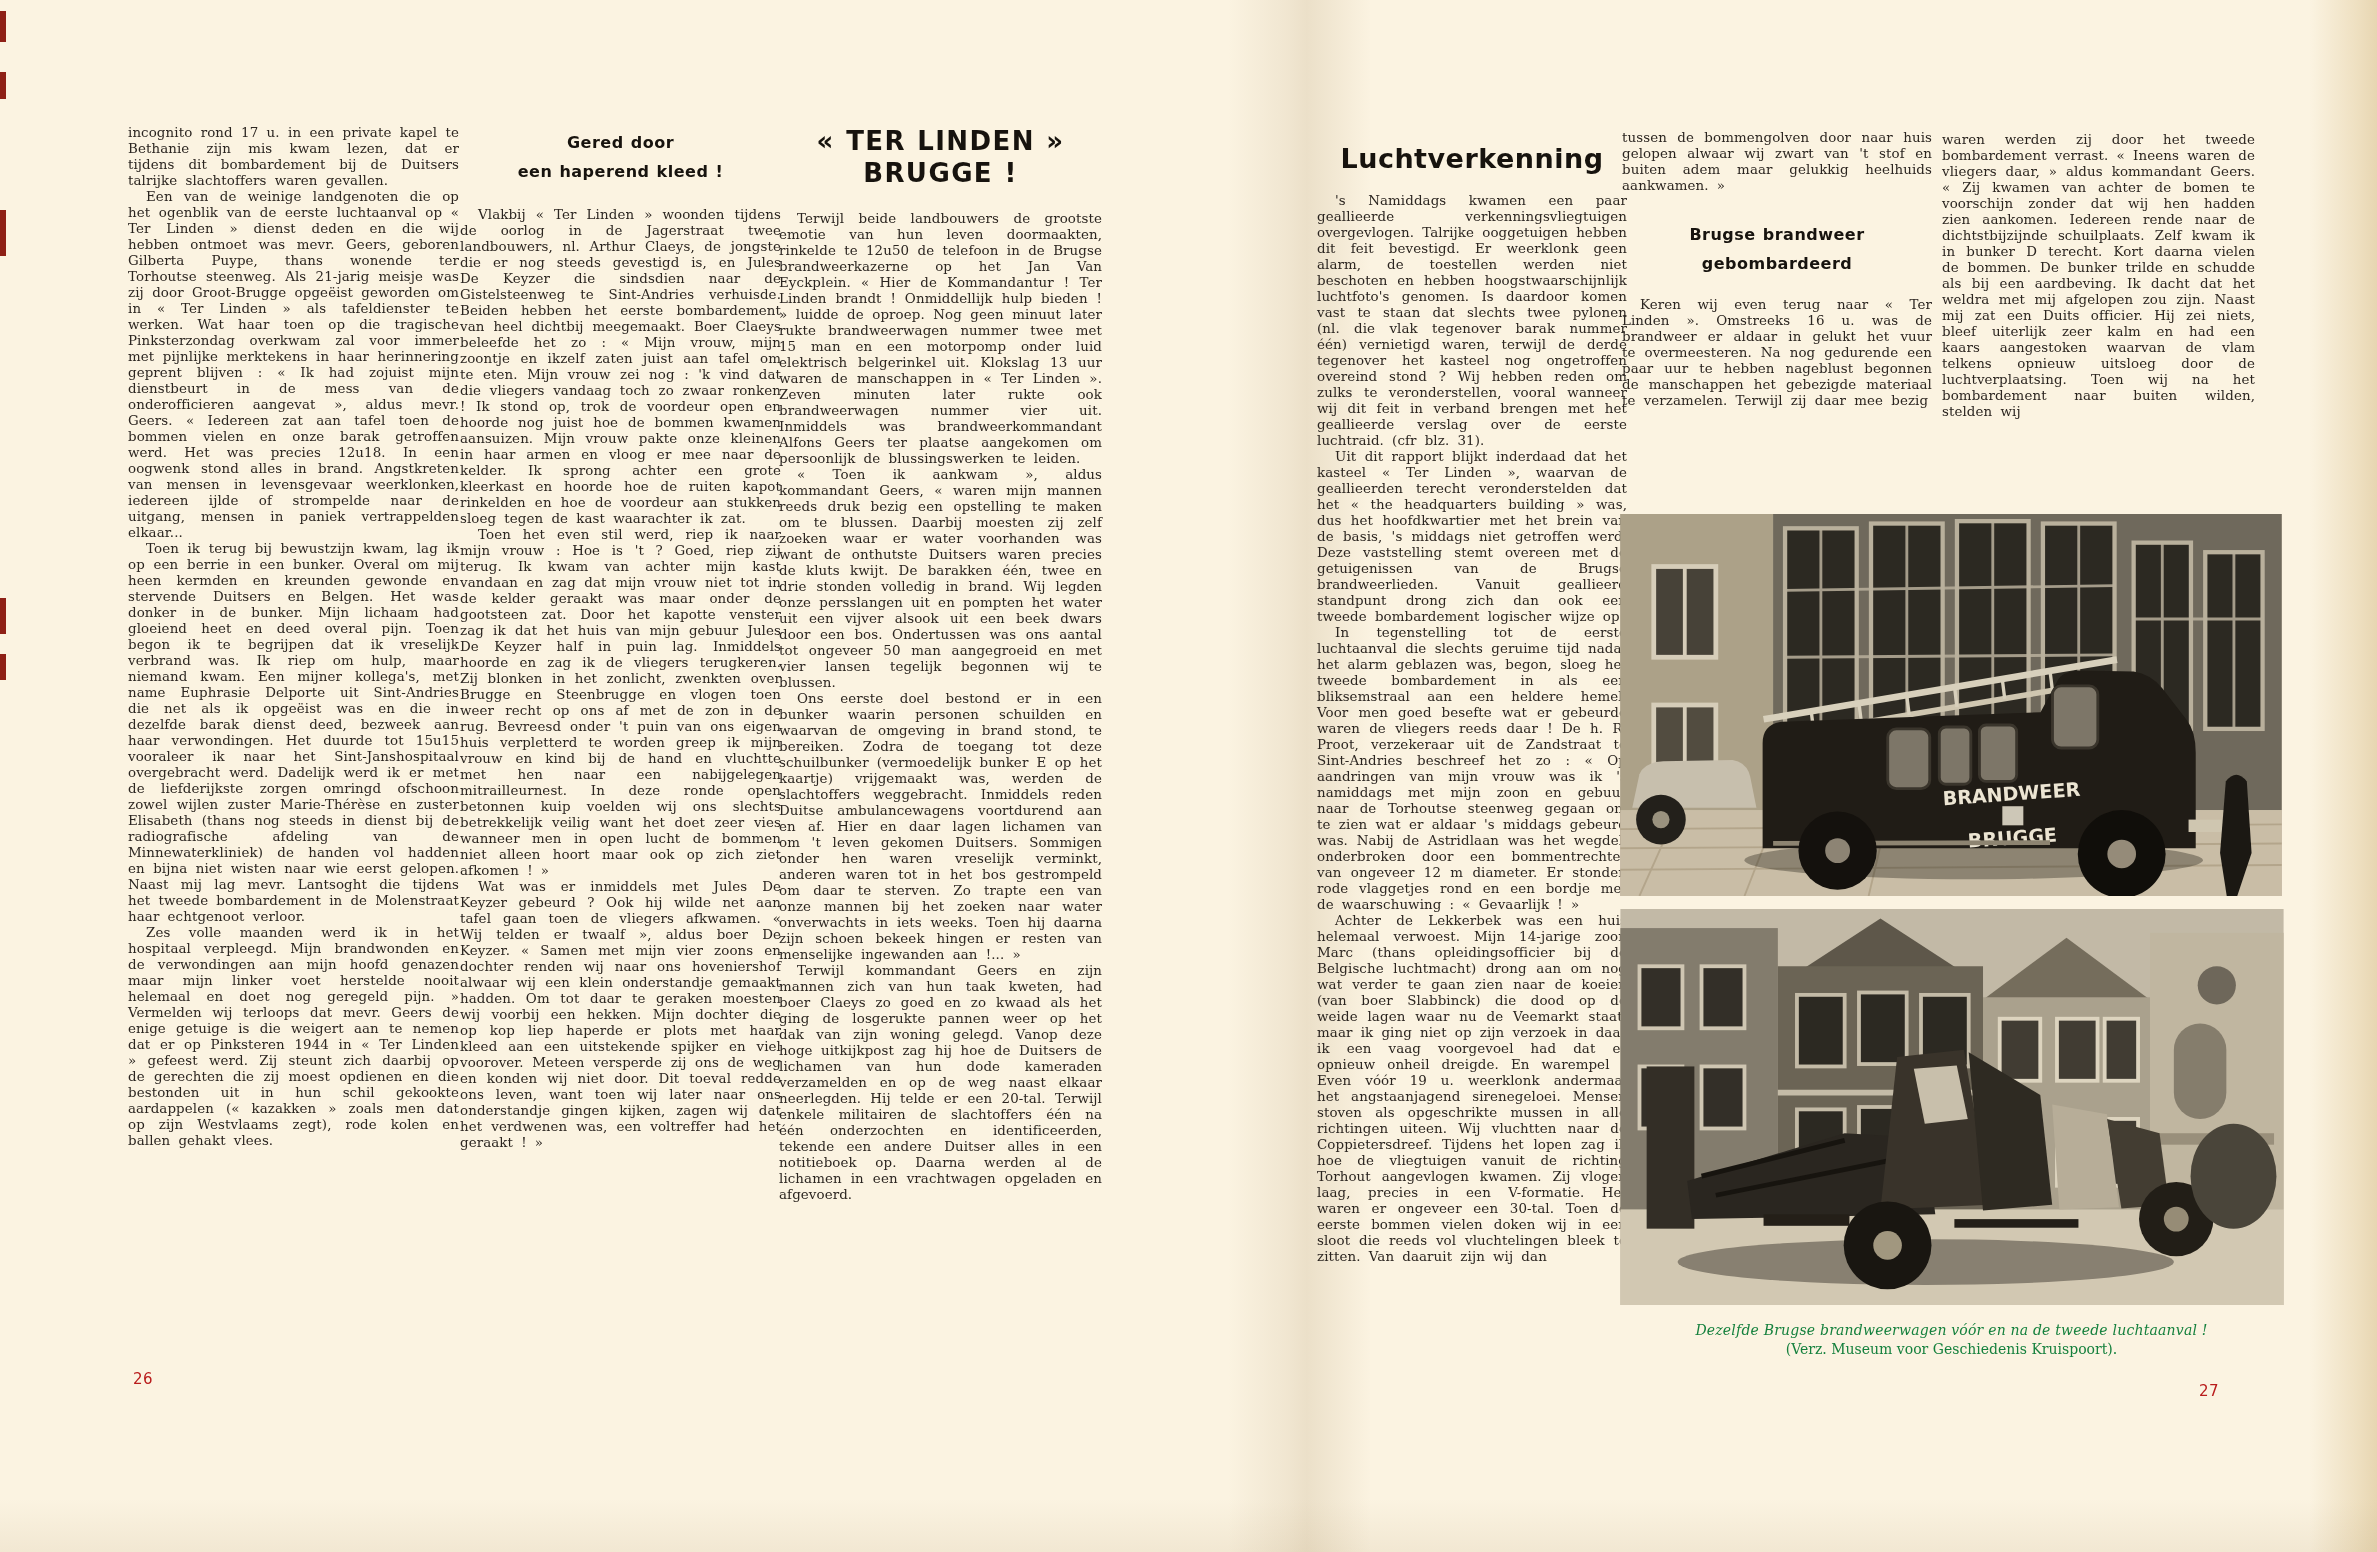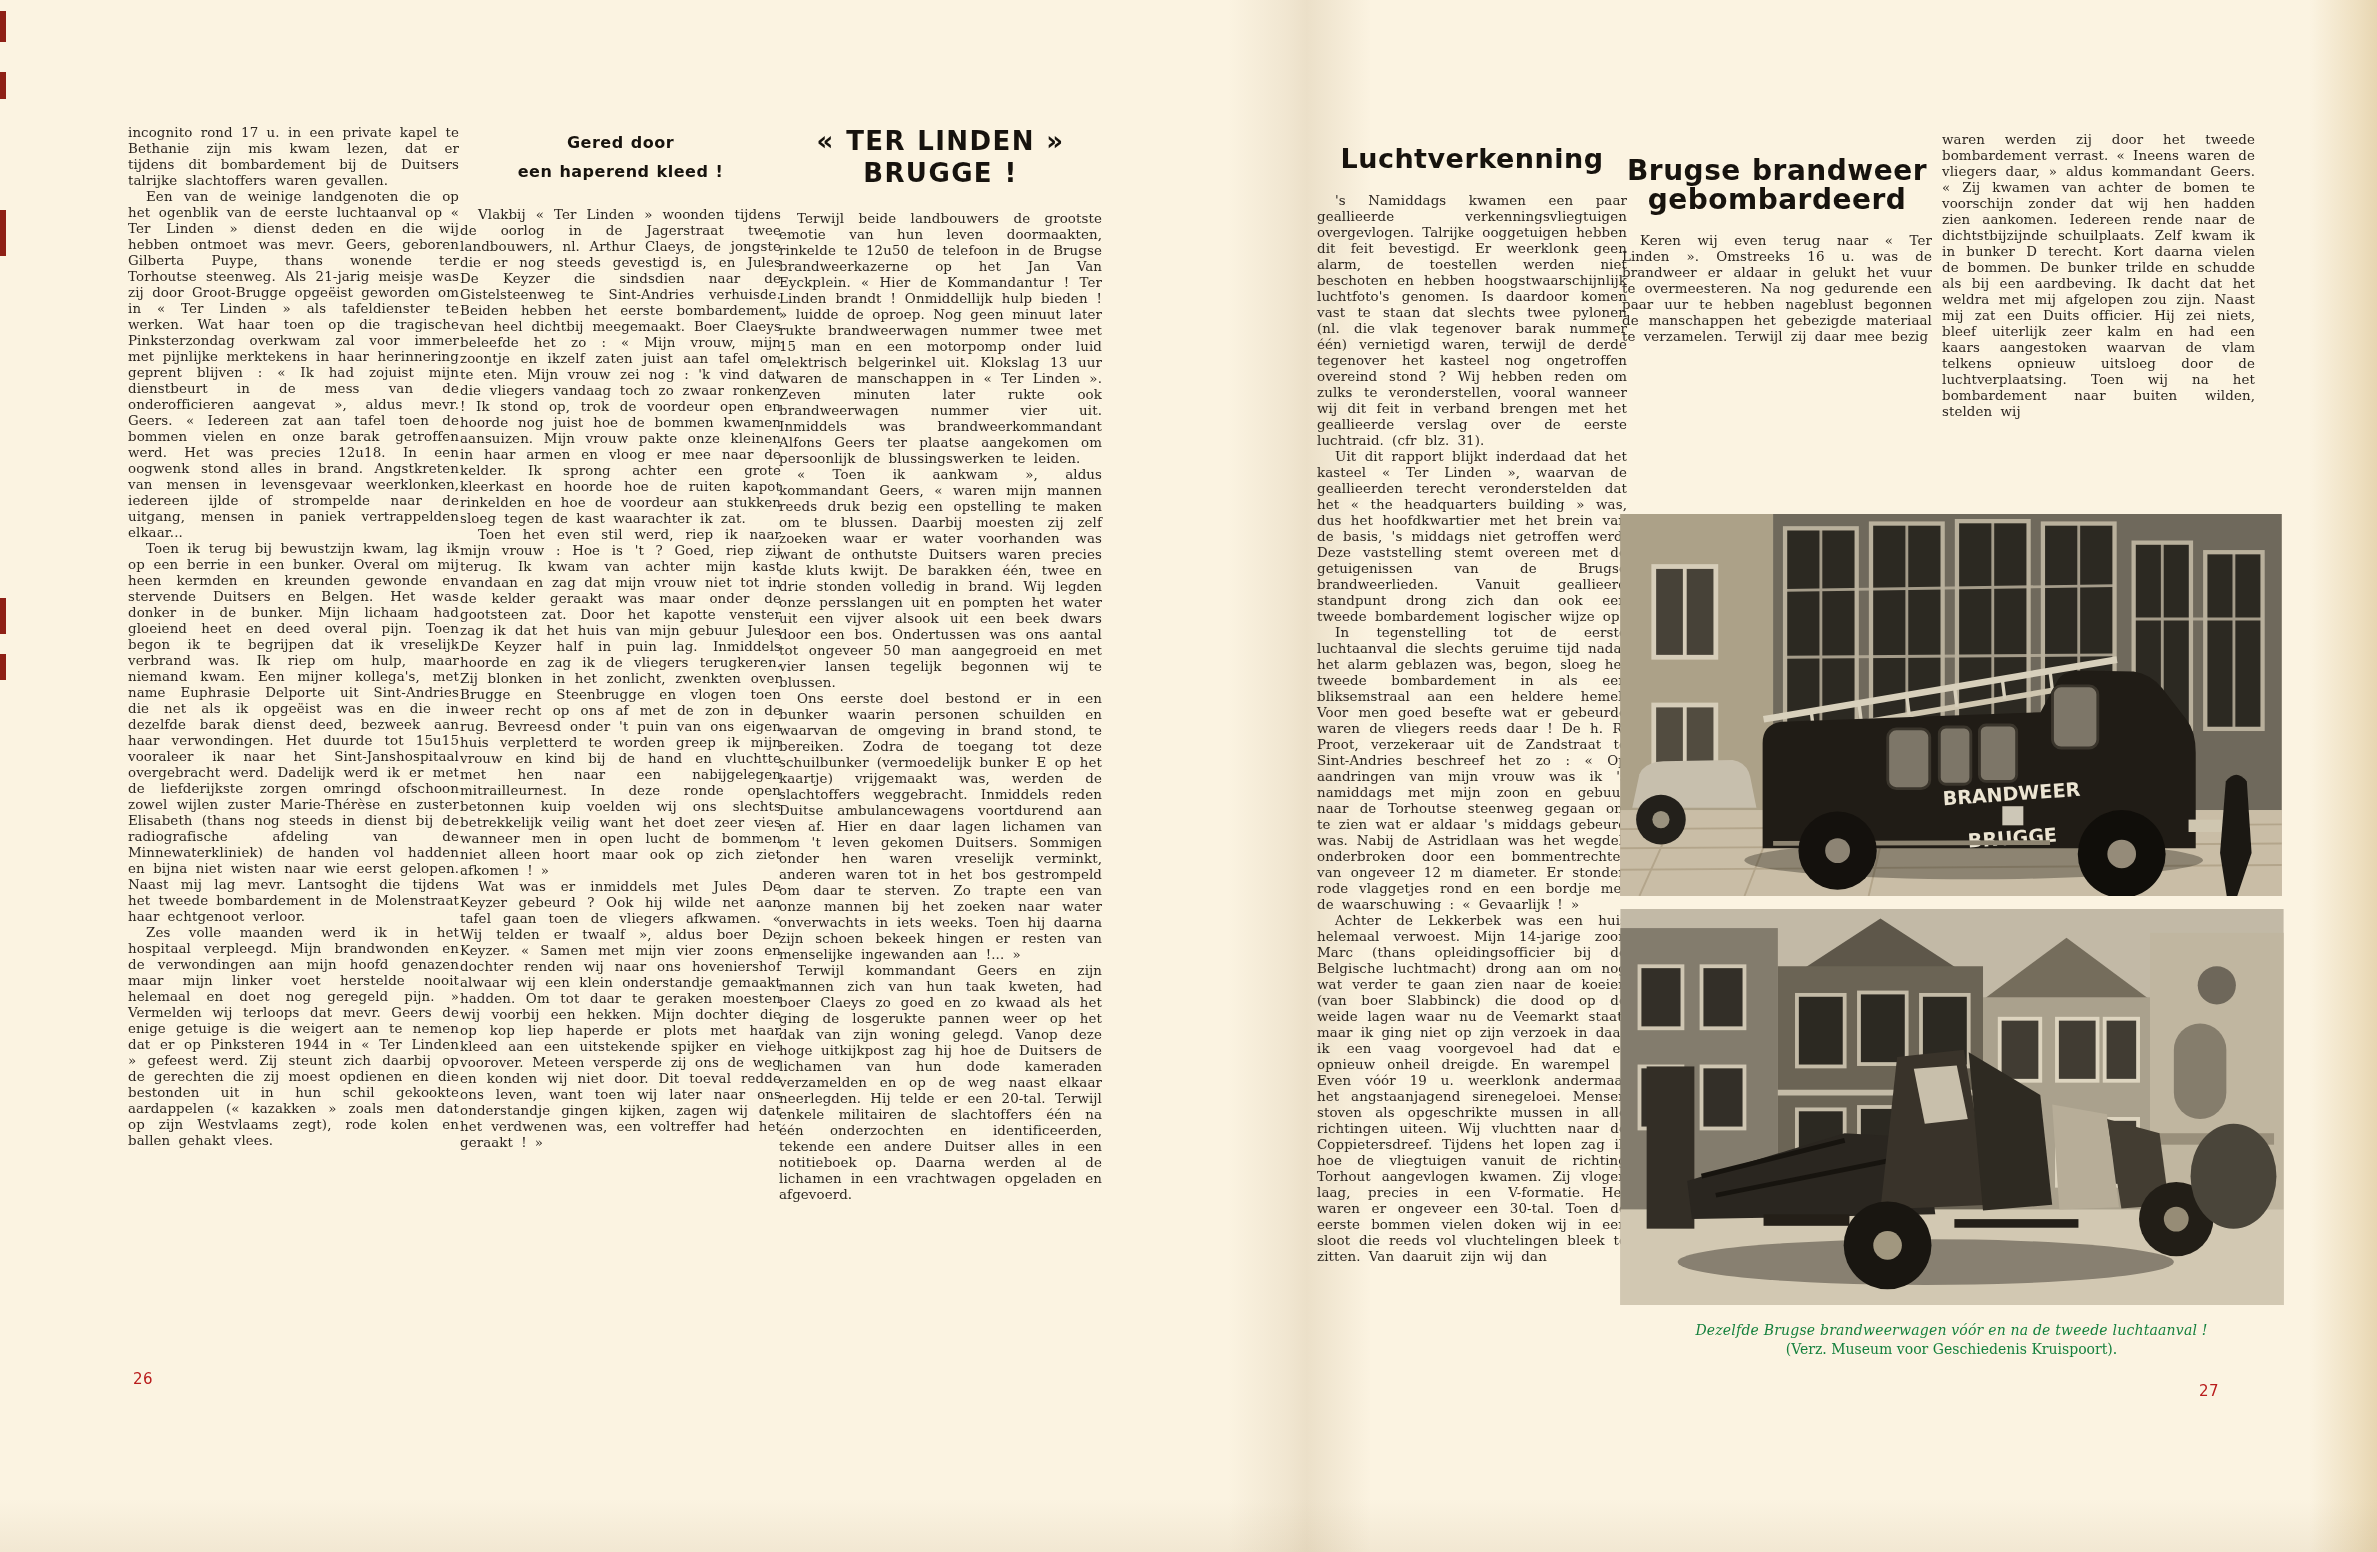--- a/index.html
+++ b/index.html
@@ -21,21 +21,21 @@
   .col{position:absolute;text-align:justify;font-size:13.4px;line-height:16px;
     word-spacing:3.8px;letter-spacing:0.1px;}
   .col p{margin:0;text-indent:18px;}
   .col p.cont{text-indent:0;}
 
   .head-sans{font-family:"DejaVu Sans",sans-serif;font-weight:bold;color:#17130e;
     text-align:center;white-space:pre-line;letter-spacing:0.5px;word-spacing:1px;text-indent:0;}
   .h-gered{font-size:16px;line-height:29px;margin:0 0 21px 0;}
   .h-linden{font-size:26px;line-height:32px;letter-spacing:1.4px;margin:0 0 22px 0;}
   .h-lucht{font-size:27px;line-height:29px;margin:0 0 20px 0;}
-  .h-brugse{font-size:28px;line-height:29px;margin:26px 0 19px 0;}
+  .h-brugse{font-size:16px;line-height:29px;margin:26px 0 19px 0;}
 
   .page-number{position:absolute;font-family:"DejaVu Sans",sans-serif;
     font-size:15px;color:#b91c1c;letter-spacing:0.5px;}
 
   .photo{position:absolute;display:block;}
   .caption{position:absolute;left:1591px;top:1321px;width:721px;text-align:center;
     font-size:14px;line-height:19px;color:#15803d;}
   .caption .l1{font-style:italic;letter-spacing:0.2px;}
   .caption .l2{font-style:normal;}
 </style>
@@ -92,20 +92,23 @@
       <div class="head-sans h-lucht">Luchtverkenning</div>
       <div>
           <p>'s Namiddags kwamen een paar geallieerde verkenningsvliegtuigen overgevlogen. Talrijke ooggetuigen hebben dit feit bevestigd. Er weerklonk geen alarm, de toestellen werden niet beschoten en hebben hoogstwaarschijnlijk luchtfoto's genomen. Is daardoor komen vast te staan dat slechts twee pylonen (nl. die vlak tegenover barak nummer één) vernietigd waren, terwijl de derde tegenover het kasteel nog ongetroffen overeind stond ? Wij hebben reden om zulks te veronderstellen, vooral wanneer wij dit feit in verband brengen met het geallieerde verslag over de eerste luchtraid. (cfr blz. 31).</p>
           <p>Uit dit rapport blijkt inderdaad dat het kasteel « Ter Linden », waarvan de geallieerden terecht veronderstelden dat het « the headquarters building » was, dus het hoofdkwartier met het brein van de basis, 's middags niet getroffen werd. Deze vaststelling stemt overeen met de getuigenissen van de Brugse brandweerlieden. Vanuit geallieerd standpunt drong zich dan ook een tweede bombardement logischer wijze op.</p>
           <p>In tegenstelling tot de eerste luchtaanval die slechts geruime tijd nadat het alarm geblazen was, begon, sloeg het tweede bombardement in als een bliksemstraal aan een heldere hemel. Voor men goed besefte wat er gebeurde waren de vliegers reeds daar ! De h. R. Proot, verzekeraar uit de Zandstraat te Sint-Andries beschreef het zo : « Op aandringen van mijn vrouw was ik 's namiddags met mijn zoon en gebuur naar de Torhoutse steenweg gegaan om te zien wat er aldaar 's middags gebeurd was. Nabij de Astridlaan was het wegdek onderbroken door een bommentrechter van ongeveer 12 m diameter. Er stonden rode vlaggetjes rond en een bordje met de waarschuwing : « Gevaarlijk ! »</p>
           <p>Achter de Lekkerbek was een huis helemaal verwoest. Mijn 14-jarige zoon Marc (thans opleidingsofficier bij de Belgische luchtmacht) drong aan om nog wat verder te gaan zien naar de koeien (van boer Slabbinck) die dood op de weide lagen waar nu de Veemarkt staat, maar ik ging niet op zijn verzoek in daar ik een vaag voorgevoel had dat er opnieuw onheil dreigde. En warempel ! Even vóór 19 u. weerklonk andermaal het angstaanjagend sirenegeloei. Mensen stoven als opgeschrikte mussen in alle richtingen uiteen. Wij vluchtten naar de Coppietersdreef. Tijdens het lopen zag ik hoe de vliegtuigen vanuit de richting Torhout aangevlogen kwamen. Zij vlogen laag, precies in een V-formatie. Het waren er ongeveer een 30-tal. Toen de eerste bommen vielen doken wij in een sloot die reeds vol vluchtelingen bleek te zitten. Van daaruit zijn wij dan</p>
         </div>
     </div>
 
     <div class="col" style="left:1622px;top:130px;width:310px;">
+      <div>
+          <p class="cont">tussen de bommengolven door naar huis gelopen alwaar wij zwart van 't stof en buiten adem maar gelukkig heelhuids aankwamen. »</p>
+        </div>
       <div class="head-sans h-brugse">Brugse brandweer
 gebombardeerd</div>
       <div>
           <p>Keren wij even terug naar « Ter Linden ». Omstreeks 16 u. was de brandweer er aldaar in gelukt het vuur te overmeesteren. Na nog gedurende een paar uur te hebben nageblust begonnen de manschappen het gebezigde materiaal te verzamelen. Terwijl zij daar mee bezig</p>
         </div>
     </div>
 
     <div class="col" style="left:1942px;top:132px;width:313px;">
         <p class="cont">waren werden zij door het tweede bombardement verrast. « Ineens waren de vliegers daar, » aldus kommandant Geers. « Zij kwamen van achter de bomen te voorschijn zonder dat wij hen hadden zien aankomen. Iedereen rende naar de dichtstbijzijnde schuilplaats. Zelf kwam ik in bunker D terecht. Kort daarna vielen de bommen. De bunker trilde en schudde als bij een aardbeving. Ik dacht dat het weldra met mij afgelopen zou zijn. Naast mij zat een Duits officier. Hij zei niets, bleef uiterlijk zeer kalm en had een kaars aangestoken waarvan de vlam telkens opnieuw uitsloeg door de luchtverplaatsing. Toen wij na het bombardement naar buiten wilden, stelden wij</p>
       </div>

